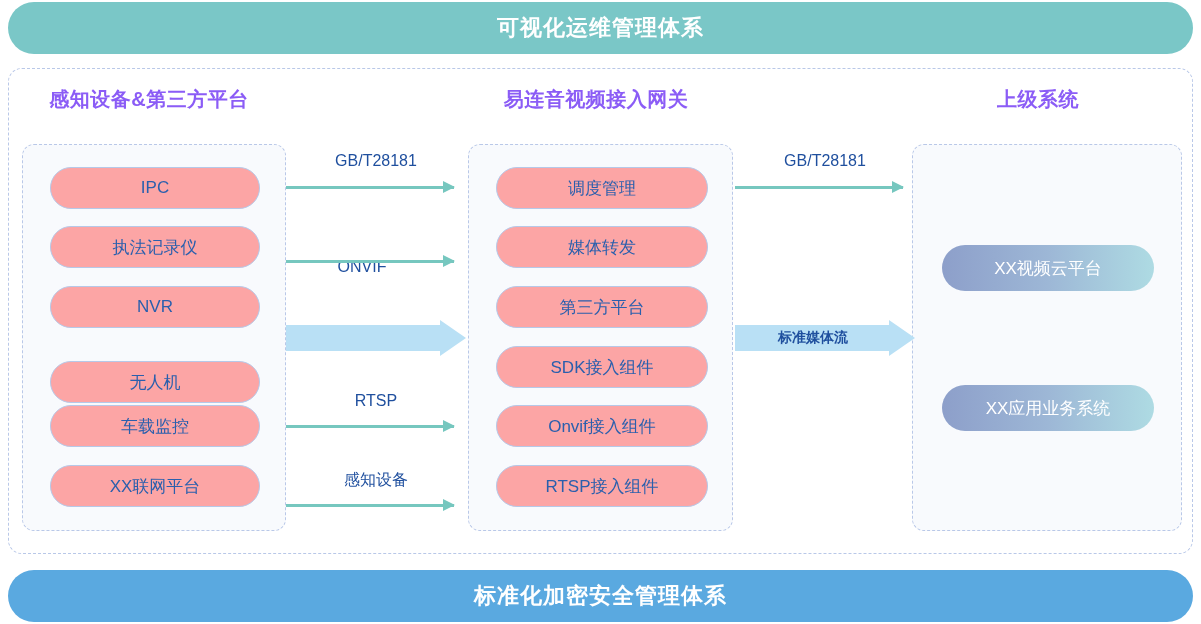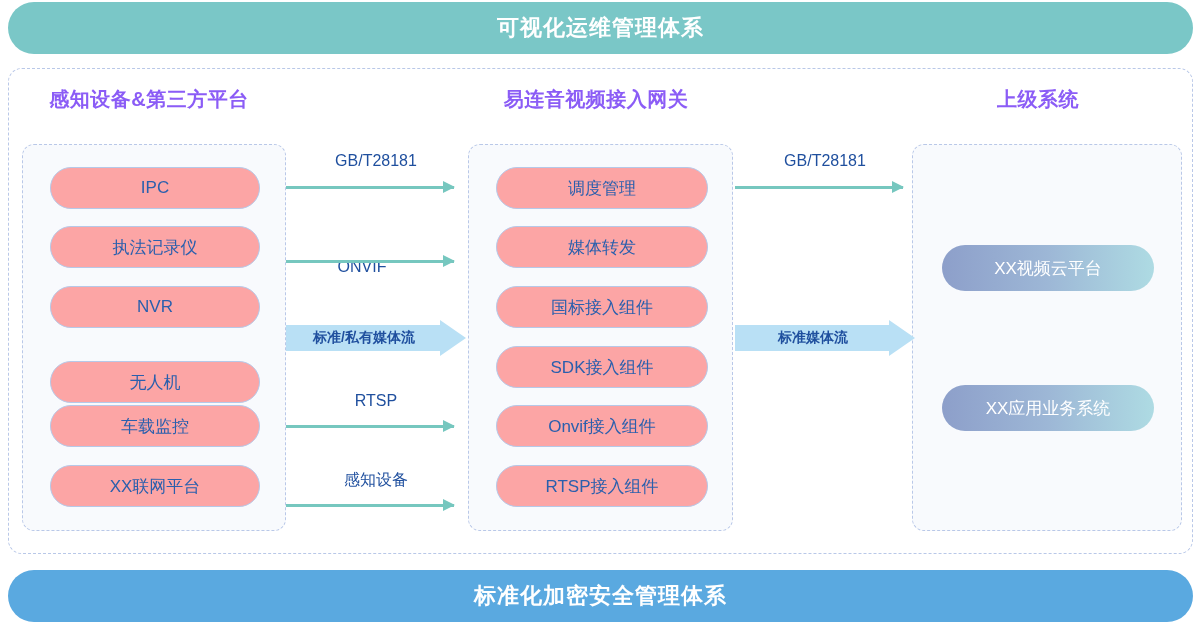--- a/index.html
+++ b/index.html
@@ -198,21 +198,21 @@
   <span>XX联网平台</span>
 </div>
 
 <div class="pill pill-mid" style="top:167px;">
   <span>调度管理</span>
 </div>
 <div class="pill pill-mid" style="top:226px;">
   <span>媒体转发</span>
 </div>
 <div class="pill pill-mid" style="top:286px;">
-  <span>国标接入组件</span>
+  <span>第三方平台</span>
 </div>
 <div class="pill pill-mid" style="top:346px;">
   <span>SDK接入组件</span>
 </div>
 <div class="pill pill-mid" style="top:405px;">
   <span>Onvif接入组件</span>
 </div>
 <div class="pill pill-mid" style="top:465px;">
   <span>RTSP接入组件</span>
 </div>
@@ -226,21 +226,20 @@
 
 <div class="arrow-label" style="left:286px; top:152px; width:180px;">GB/T28181</div>
 <div class="arrow-thin" style="left:286px; top:186px; width:168px;"></div>
 
 <div class="arrow-label" style="left:272px; top:226px; width:180px;margin-top:32px;">ONVIF</div>
 <div class="arrow-thin" style="left:286px; top:260px; width:168px;"></div>
 
 <div class="arrow-block" style="left:286px; top:320px; width:180px;">
   <div class="shaft" style="width:154px;"></div>
   <div class="head"></div>
-  <div class="blabel">标准/私有媒体流</div>
 </div>
 
 <div class="arrow-label" style="left:286px; top:392px; width:180px;">RTSP</div>
 <div class="arrow-thin" style="left:286px; top:425px; width:168px;"></div>
 
 <div class="arrow-label" style="left:286px; top:470px; width:180px;">感知设备</div>
 <div class="arrow-thin" style="left:286px; top:504px; width:168px;"></div>
 
 <div class="arrow-label" style="left:735px; top:152px; width:180px;">GB/T28181</div>
 <div class="arrow-thin" style="left:735px; top:186px; width:168px;"></div>

